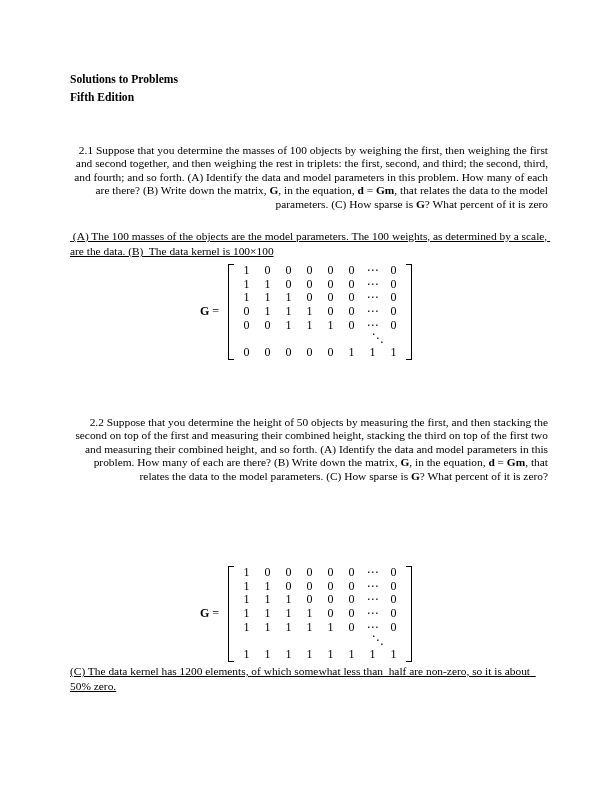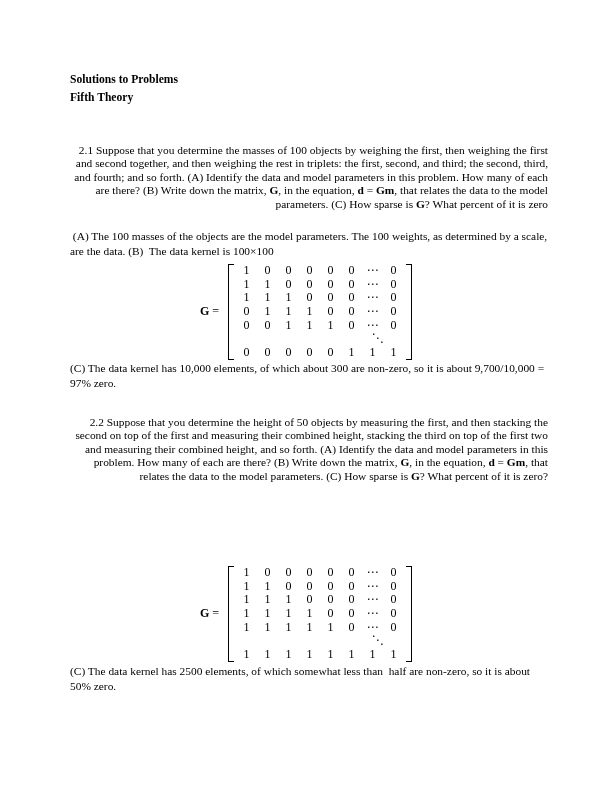--- a/index.html
+++ b/index.html
@@ -5,21 +5,21 @@
   html,body { margin:0; padding:0; }
   body {
     width:612px; height:792px; background:#ffffff;
     font-family:"Liberation Serif","DejaVu Serif",serif;
     color:#000;
   }
   .page { position:relative; width:612px; height:792px; background:#fff; overflow:hidden; }
   .block { position:absolute; left:70px; width:478px; }
   .header-line { font-weight:bold; font-size:11.6px; line-height:12px; margin:0 0 6.4px 0; }
   .statement { font-size:11.4px; line-height:13.4px;text-align:right; }
-  .answer { font-size:11.4px; line-height:15px; white-space:pre-wrap; }
+  .answer { font-size:11.4px; line-height:15px; white-space:pre-wrap;text-decoration:underline; }
   .b { font-weight:bold; }
   .matrix-wrap {
     position:absolute; left:0; width:612px;
     display:flex; justify-content:center; align-items:stretch;
   }
   .mlabel { align-self:center; font-size:12px; margin-right:6px; white-space:pre; }
   .mlabel .g { font-weight:bold; }
   .mlabel .eq { font-weight:normal; }
   .bracket { width:5px; border:1.3px solid #000; }
   .bracket.l { border-right:none; }
@@ -32,21 +32,21 @@
   }
   .mcell.ddots { transform:translateX(5px); }
 </style>
 </head>
 <body>
 
 <div class="page">
 
   <div class="block" style="top:74px">
     <p class="header-line">Solutions to Problems</p>
-    <p class="header-line">Fifth Theory</p>
+    <p class="header-line">Fifth Edition</p>
   </div>
 
   <div class="block statement" style="top:144px"><span>2.1 Suppose that you determine the masses of 100 objects by weighing the first, then weighing the first and second together, and then weighing the rest in triplets: the first, second, and third; the second, third, and fourth; and so forth. (A) Identify the data and model parameters in this problem. How many of each are there? (B) Write down the matrix, </span><span class="b">G</span><span>, in the equation, </span><span class="b">d</span><span> = </span><span class="b">Gm</span><span>, that relates the data to the model parameters. (C) How sparse is </span><span class="b">G</span><span>? What percent of it is zero</span></div>
 
   <div class="block answer" style="top:229px"> (A) The 100 masses of the objects are the model parameters. The 100 weights, as determined by a scale, are the data. (B)  The data kernel is 100×100</div>
 
   <div class="matrix-wrap" style="top:264px">
     <span class="mlabel"><span class="g">G</span><span class="eq"> = </span></span>
     <span class="bracket l"></span>
     <span class="mgrid">
@@ -117,21 +117,20 @@
           <span class="mcell">0</span>
           <span class="mcell">0</span>
           <span class="mcell">1</span>
           <span class="mcell">1</span>
           <span class="mcell">1</span>
         </div>
       </span>
     <span class="bracket r"></span>
   </div>
 
-  <div class="block answer" style="top:361px">(C) The data kernel has 10,000 elements, of which about 300 are non-zero, so it is about 9,700/10,000 = 97% zero.</div>
 
   <div class="block statement" style="top:416px"><span>2.2 Suppose that you determine the height of 50 objects by measuring the first, and then stacking the second on top of the first and measuring their combined height, stacking the third on top of the first two and measuring their combined height, and so forth. (A) Identify the data and model parameters in this problem. How many of each are there? (B) Write down the matrix, </span><span class="b">G</span><span>, in the equation, </span><span class="b">d</span><span> = </span><span class="b">Gm</span><span>, that relates the data to the model parameters. (C) How sparse is </span><span class="b">G</span><span>? What percent of it is zero?</span></div>
 
 
   <div class="matrix-wrap" style="top:566px">
     <span class="mlabel"><span class="g">G</span><span class="eq"> = </span></span>
     <span class="bracket l"></span>
     <span class="mgrid">
         <div class="mrow">
           <span class="mcell">1</span>
@@ -200,15 +199,15 @@
           <span class="mcell">1</span>
           <span class="mcell">1</span>
           <span class="mcell">1</span>
           <span class="mcell">1</span>
           <span class="mcell">1</span>
         </div>
       </span>
     <span class="bracket r"></span>
   </div>
 
-  <div class="block answer" style="top:664px">(C) The data kernel has 2500 elements, of which somewhat less than  half are non-zero, so it is about  50% zero.</div>
+  <div class="block answer" style="top:664px">(C) The data kernel has 1200 elements, of which somewhat less than  half are non-zero, so it is about  50% zero.</div>
 
 </div>
 
 </body></html>

